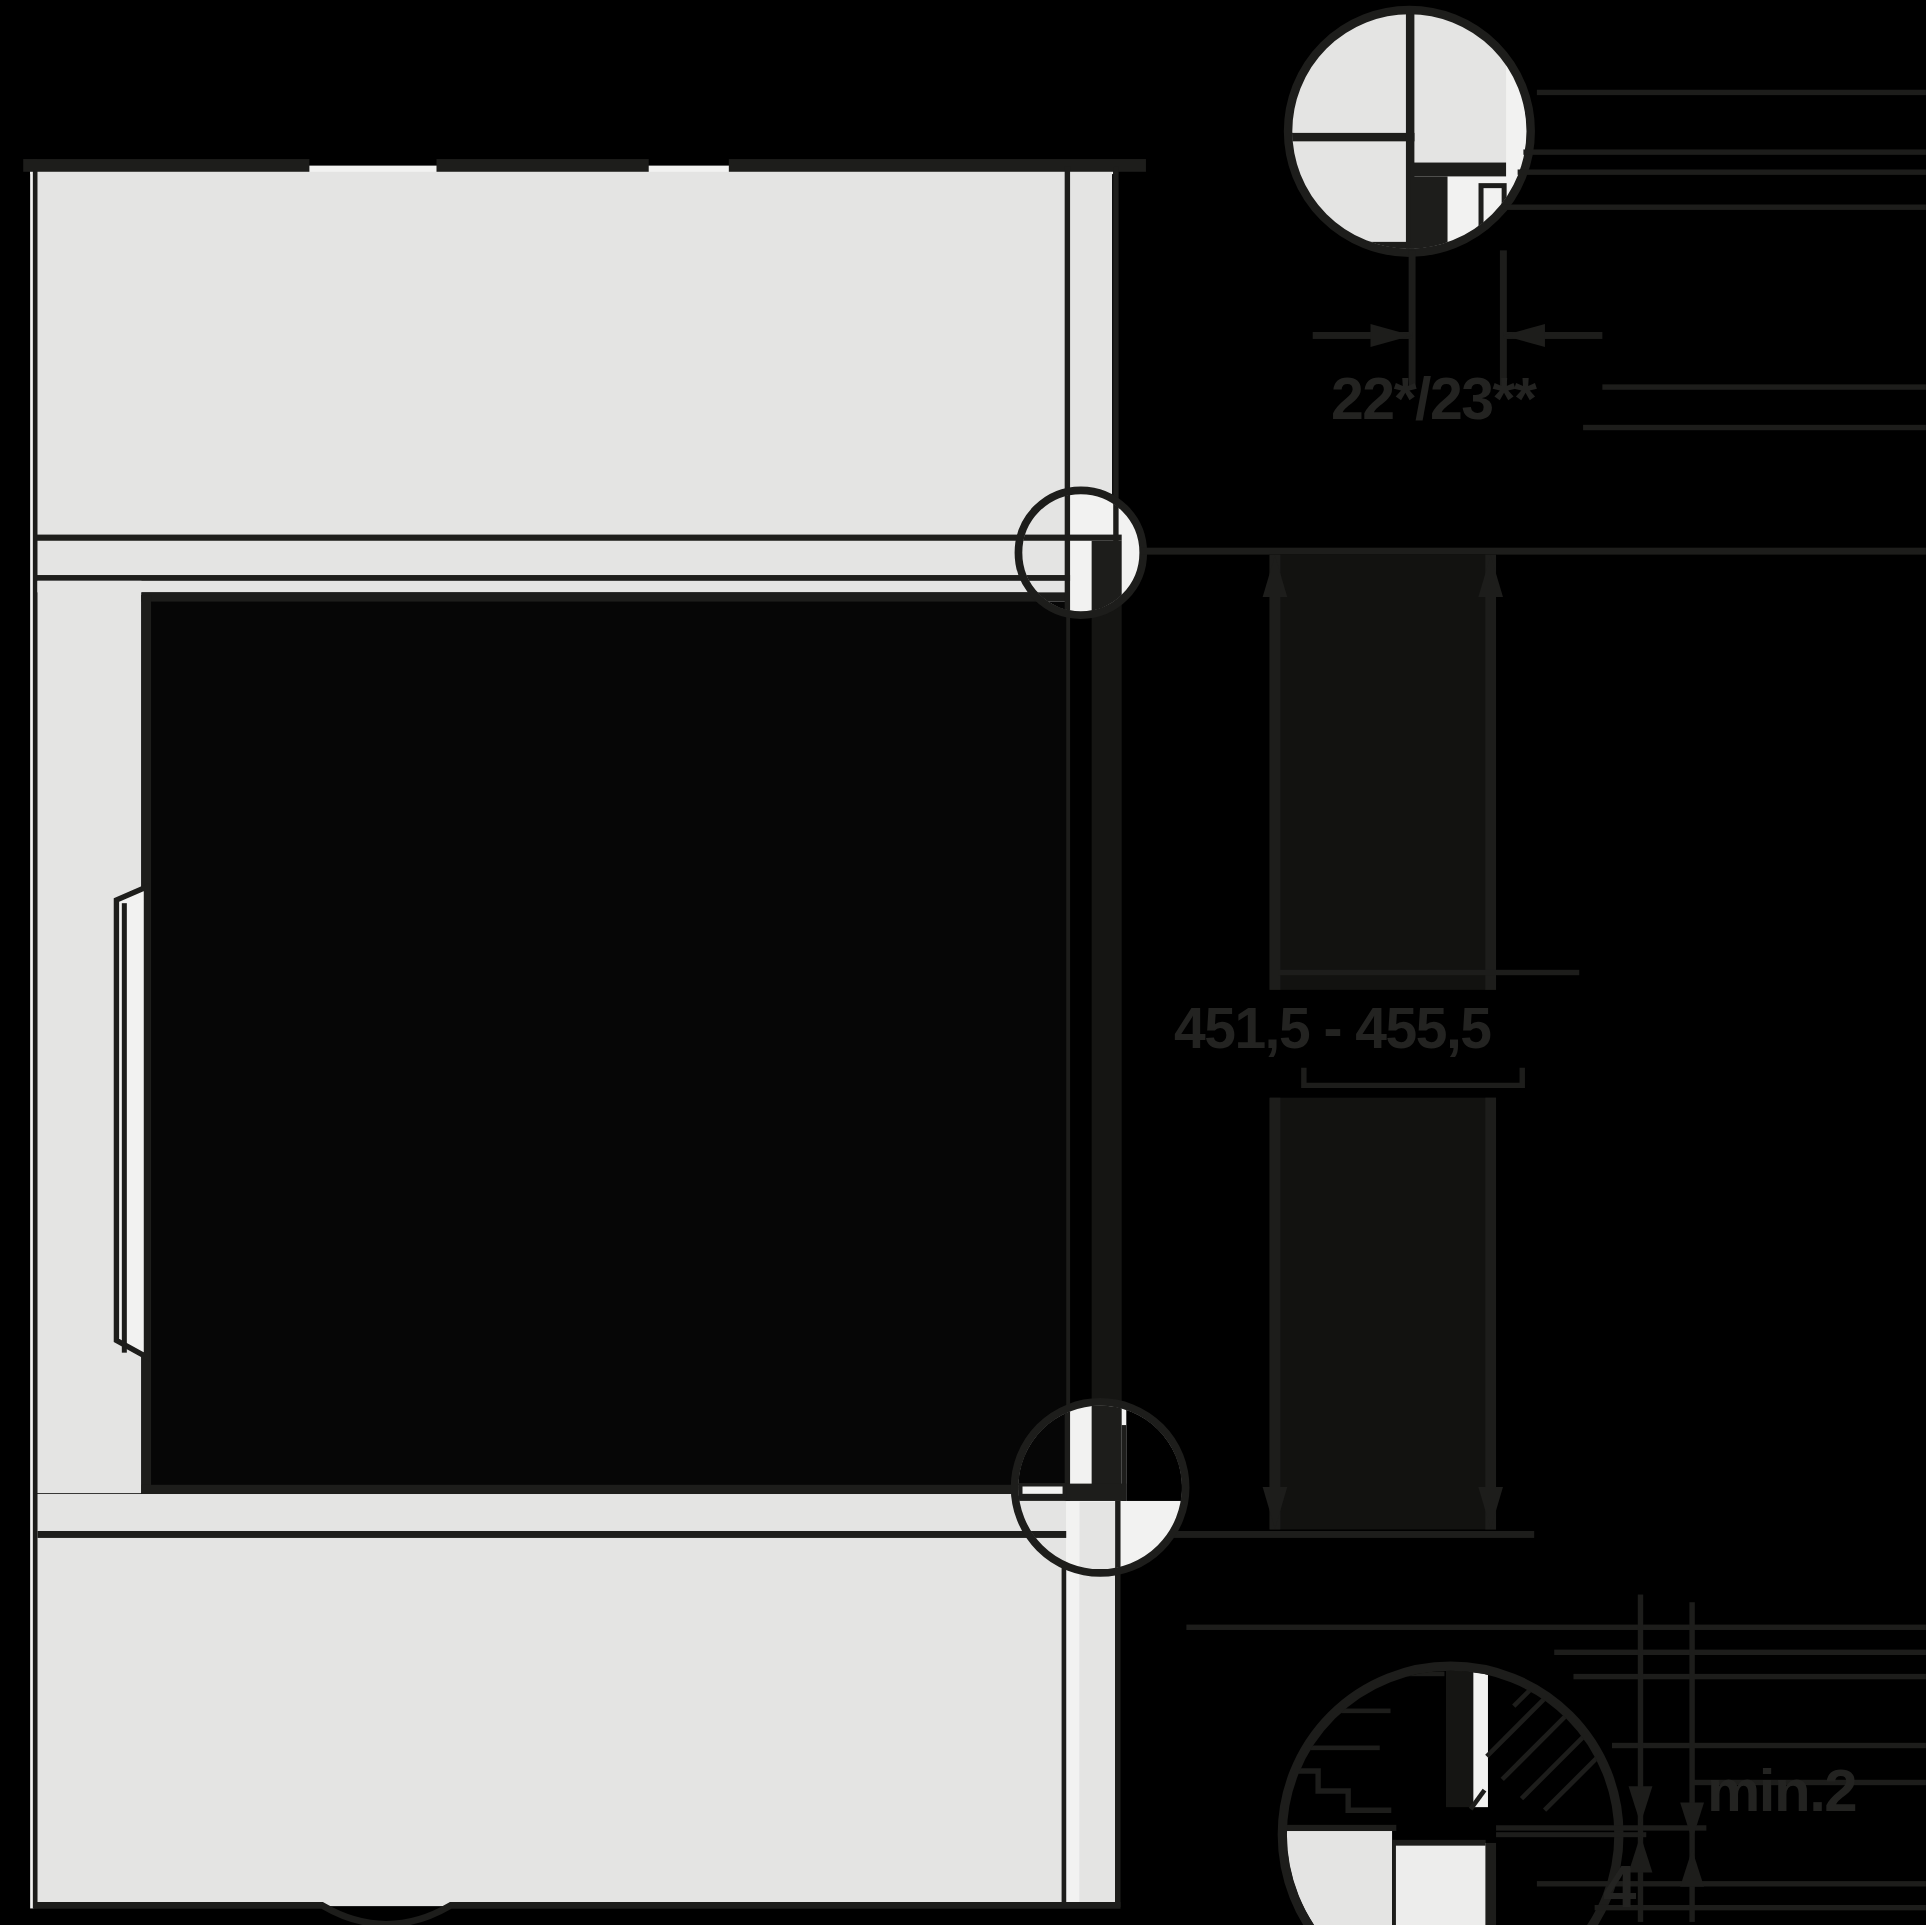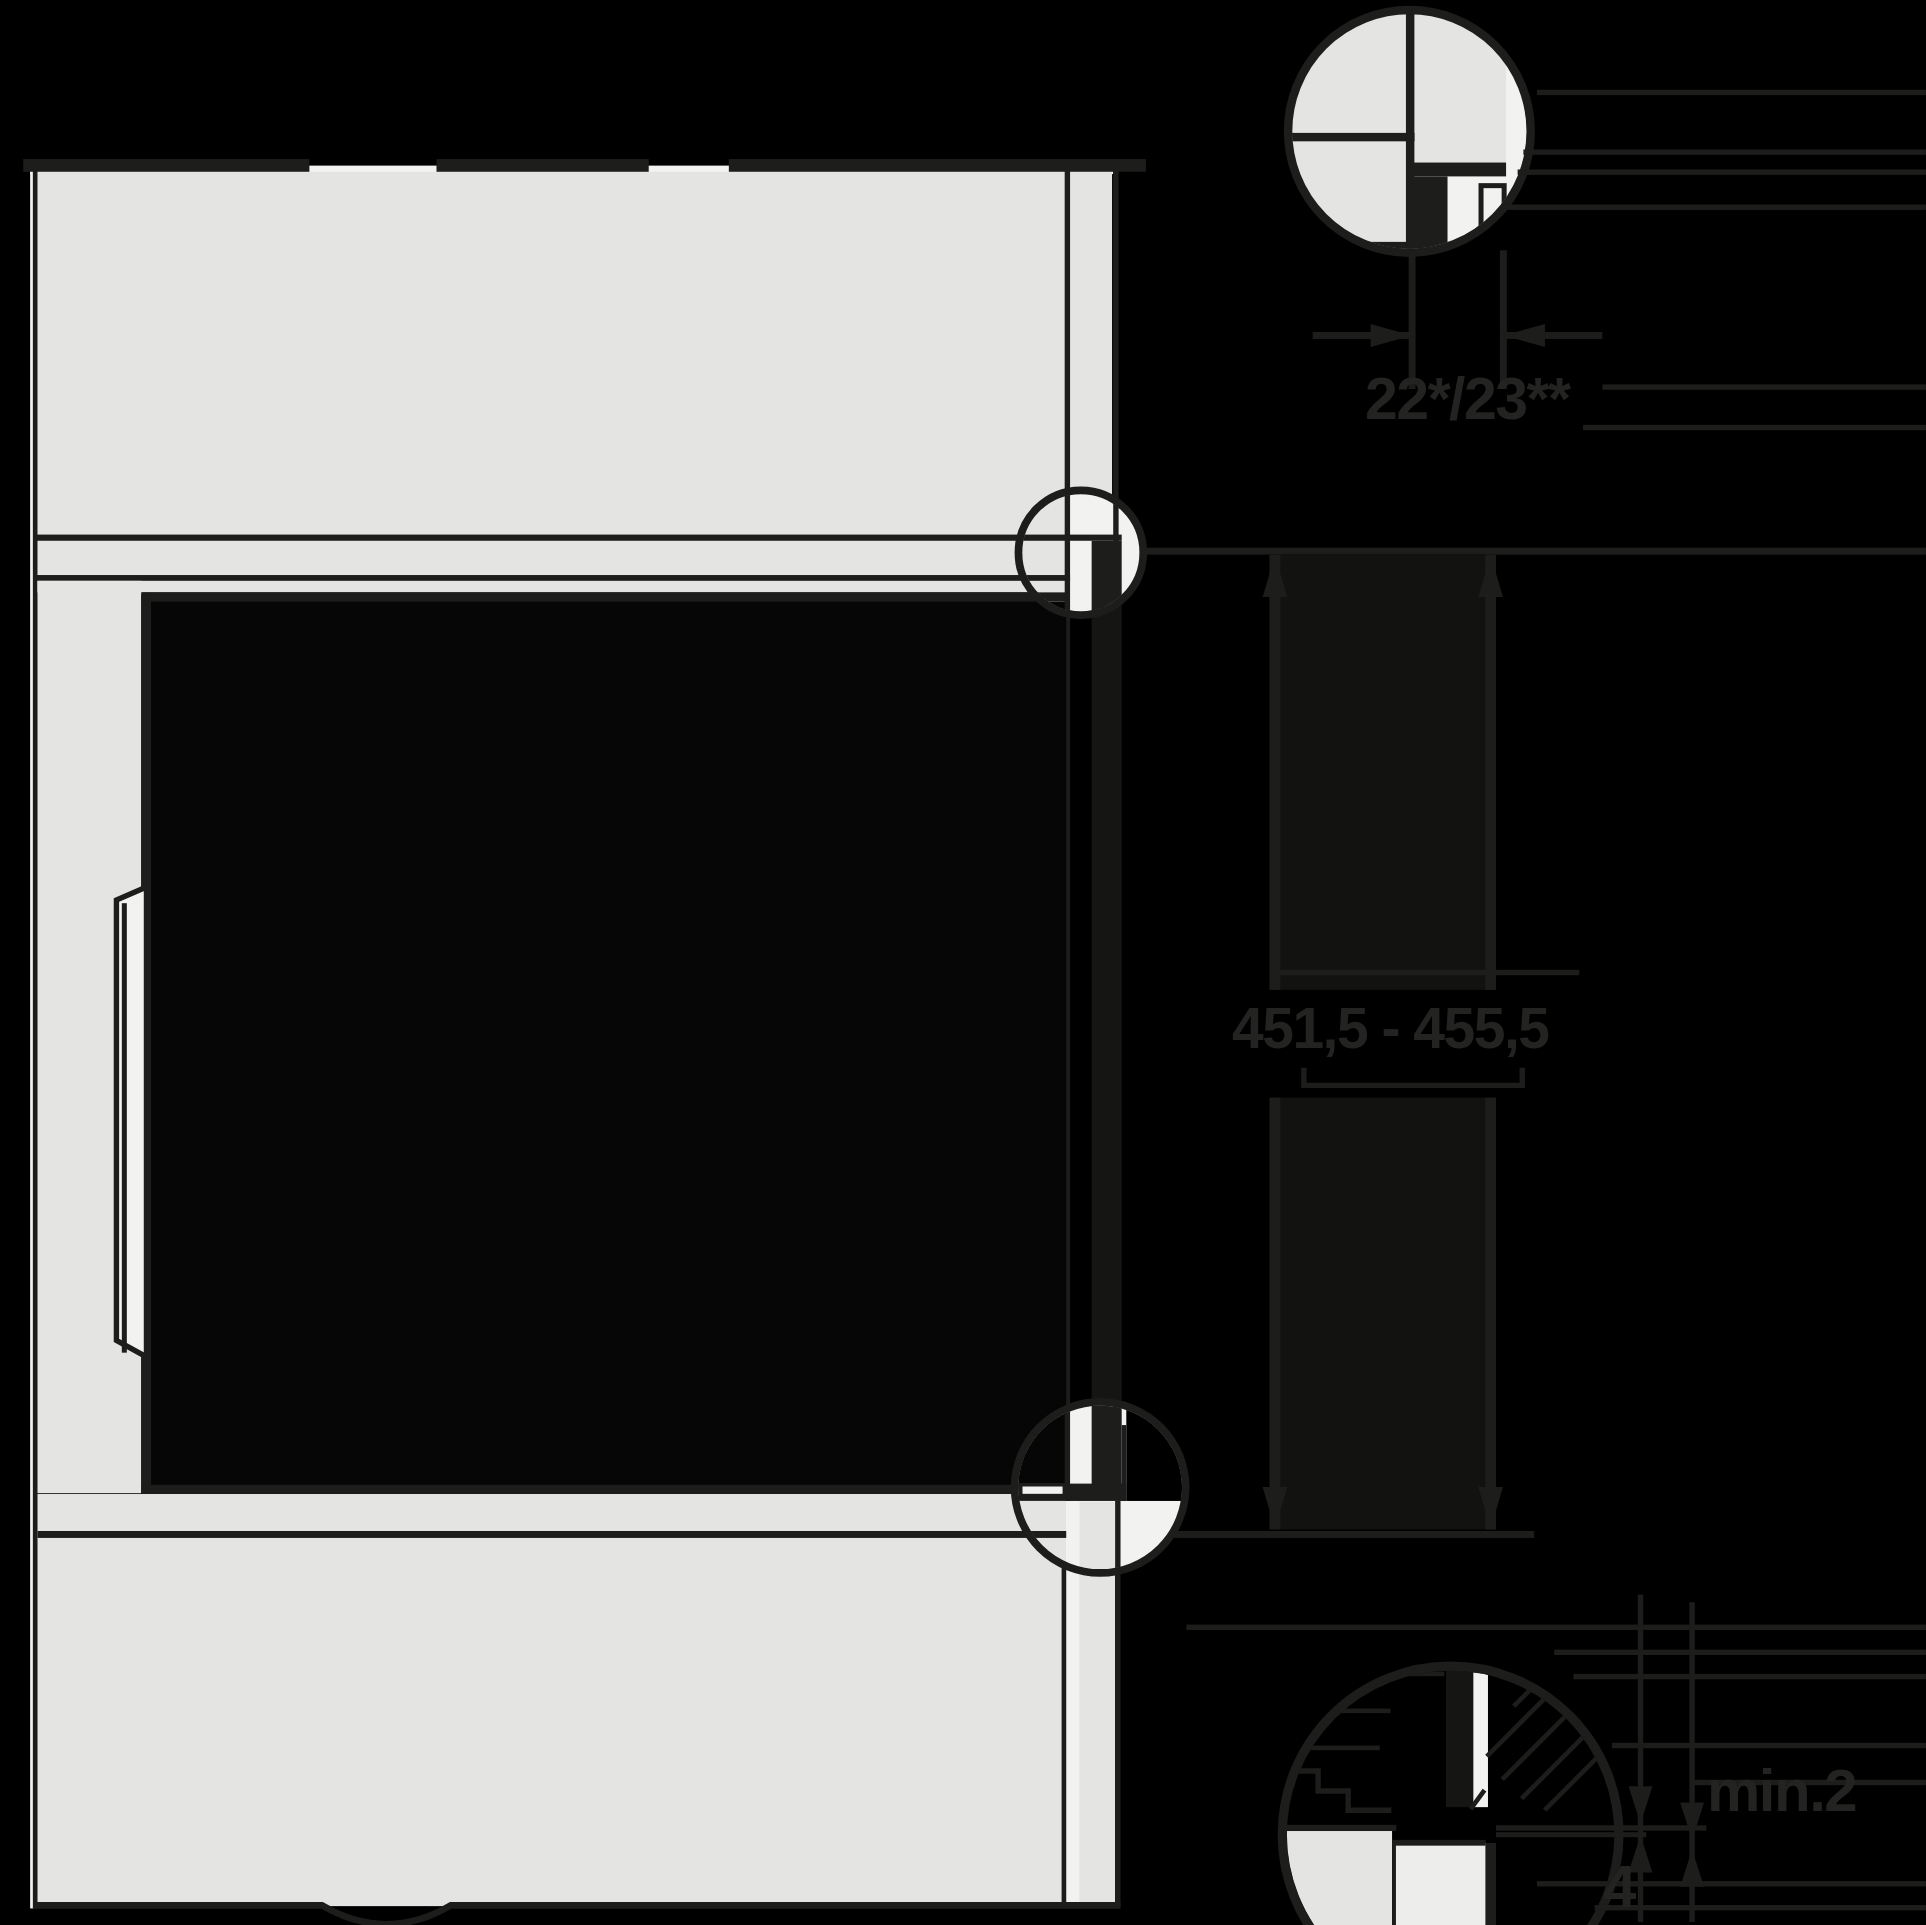--- a/index.html
+++ b/index.html
@@ -1,22 +1,22 @@
 <!DOCTYPE html>
 <html style="font-size:6.2px"><head>
 <meta charset="utf-8">
 <style>
   html,body{margin:0;padding:0;background:#000;}
   #stage{position:relative;width:1926px;height:1925px;background:#000;overflow:hidden;
          font-family:"Liberation Sans", sans-serif;}
   #stage svg{position:absolute;left:0;top:0;}
   .dim-label{position:absolute;color:#232321;font-weight:bold;white-space:nowrap;
              font-family:"Liberation Sans", sans-serif;letter-spacing:-1.5px;}
-  #label-overlay-thickness{left:1365px;top:365px;font-size:59px;}
-  #label-niche-height{left:1232px;top:995px;font-size:57px;}
+  #label-overlay-thickness{left:1331px;top:365px;font-size:59px;}
+  #label-niche-height{left:1174px;top:995px;font-size:57px;}
   #label-gap-4{left:1603px;top:1852px;font-size:60px;}
   #label-min-clearance{left:1707px;top:1756px;font-size:60px;}
 </style>
 </head>
 <body>
 
 <div id="stage">
 
 <svg width="1926" height="1925" viewBox="0 0 5000 4998">
   <defs>

